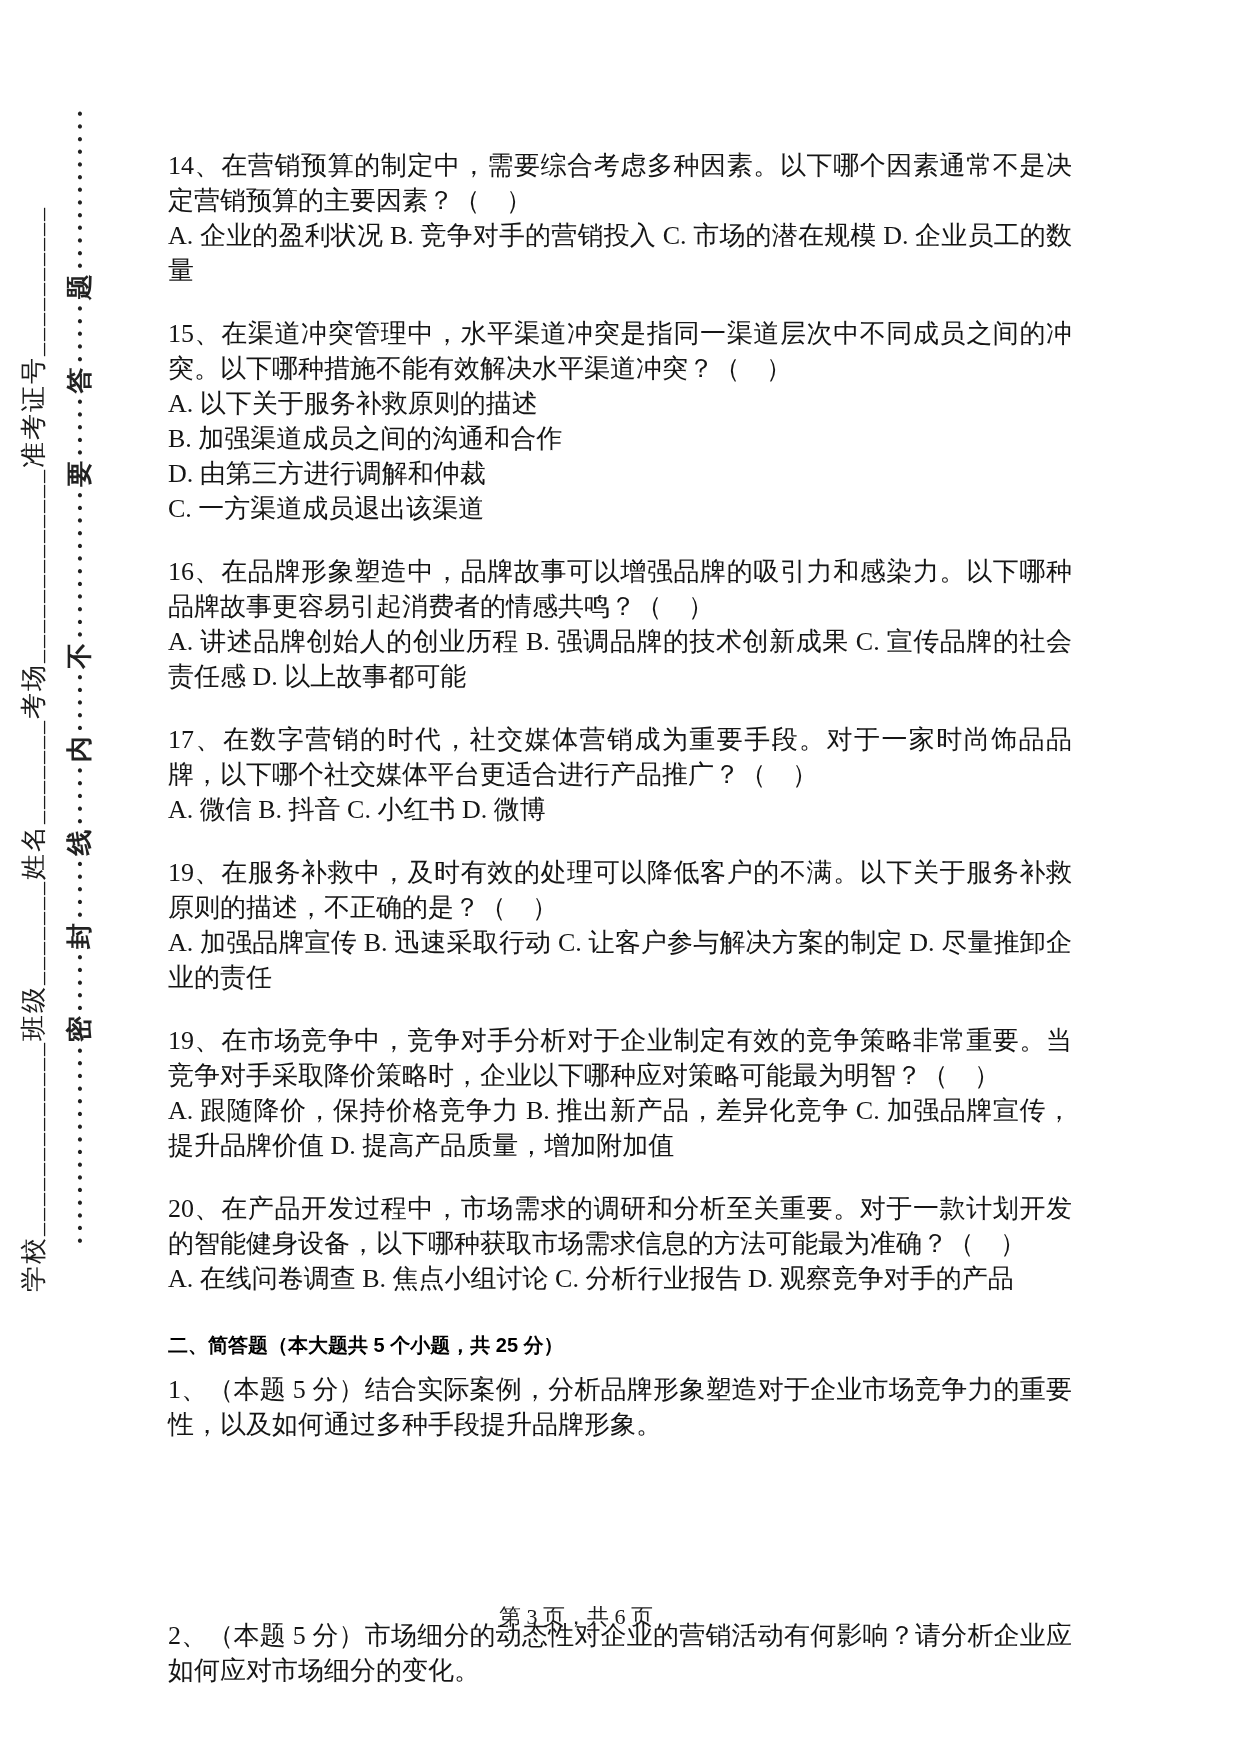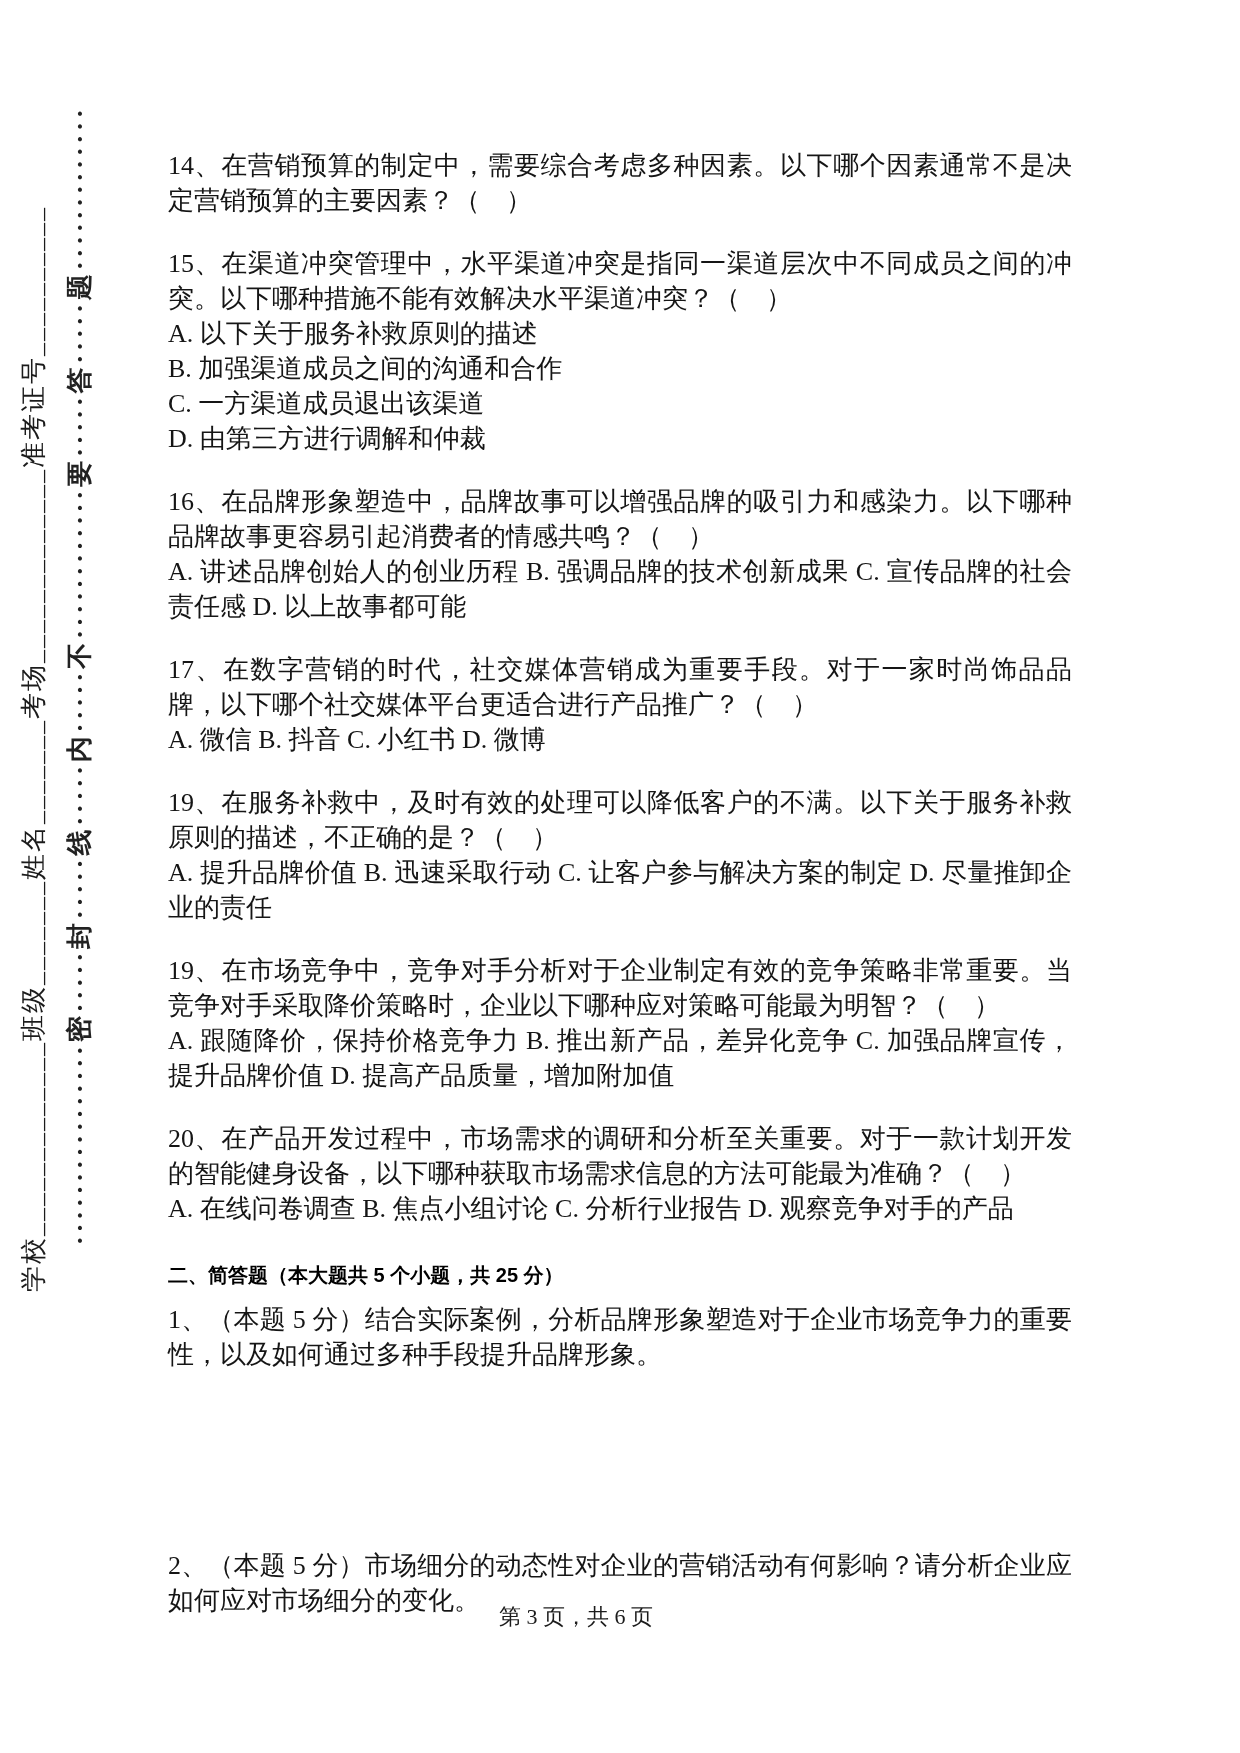--- a/index.html
+++ b/index.html
@@ -75,43 +75,44 @@
 
   <div>
     <div class="v fields">学校_____________班级_______姓名_______考场_____________准考证号__________</div>
     <div class="v seal">················密·····封·····线·····内·····不············要·····答·····题·············</div>
   </div>
 
   <div class="content">
 
     <div class="q">
       <p>14、在营销预算的制定中，需要综合考虑多种因素。以下哪个因素通常不是决定营销预算的主要因素？（　）</p>
+      <p>A. 企业的盈利状况 B. 竞争对手的营销投入 C. 市场的潜在规模 D. 企业员工的数量</p>
     </div>
 
     <div class="q">
       <p>15、在渠道冲突管理中，水平渠道冲突是指同一渠道层次中不同成员之间的冲突。以下哪种措施不能有效解决水平渠道冲突？（　）</p>
       <p>A. 以下关于服务补救原则的描述</p>
       <p>B. 加强渠道成员之间的沟通和合作</p>
+      <p>D. 由第三方进行调解和仲裁</p>
       <p>C. 一方渠道成员退出该渠道</p>
-      <p>D. 由第三方进行调解和仲裁</p>
     </div>
 
     <div class="q">
       <p>16、在品牌形象塑造中，品牌故事可以增强品牌的吸引力和感染力。以下哪种品牌故事更容易引起消费者的情感共鸣？（　）</p>
       <p>A. 讲述品牌创始人的创业历程 B. 强调品牌的技术创新成果 C. 宣传品牌的社会责任感 D. 以上故事都可能</p>
     </div>
 
     <div class="q">
       <p>17、在数字营销的时代，社交媒体营销成为重要手段。对于一家时尚饰品品牌，以下哪个社交媒体平台更适合进行产品推广？（　）</p>
       <p>A. 微信 B. 抖音 C. 小红书 D. 微博</p>
     </div>
 
     <div class="q">
       <p>19、在服务补救中，及时有效的处理可以降低客户的不满。以下关于服务补救原则的描述，不正确的是？（　）</p>
-      <p>A. 提升品牌价值 B. 迅速采取行动 C. 让客户参与解决方案的制定 D. 尽量推卸企业的责任</p>
+      <p>A. 加强品牌宣传 B. 迅速采取行动 C. 让客户参与解决方案的制定 D. 尽量推卸企业的责任</p>
     </div>
 
     <div class="q">
       <p>19、在市场竞争中，竞争对手分析对于企业制定有效的竞争策略非常重要。当竞争对手采取降价策略时，企业以下哪种应对策略可能最为明智？（　）</p>
       <p>A. 跟随降价，保持价格竞争力 B. 推出新产品，差异化竞争 C. 加强品牌宣传，提升品牌价值 D. 提高产品质量，增加附加值</p>
     </div>
 
     <div class="q">
       <p>20、在产品开发过程中，市场需求的调研和分析至关重要。对于一款计划开发的智能健身设备，以下哪种获取市场需求信息的方法可能最为准确？（　）</p>
       <p>A. 在线问卷调查 B. 焦点小组讨论 C. 分析行业报告 D. 观察竞争对手的产品</p>

